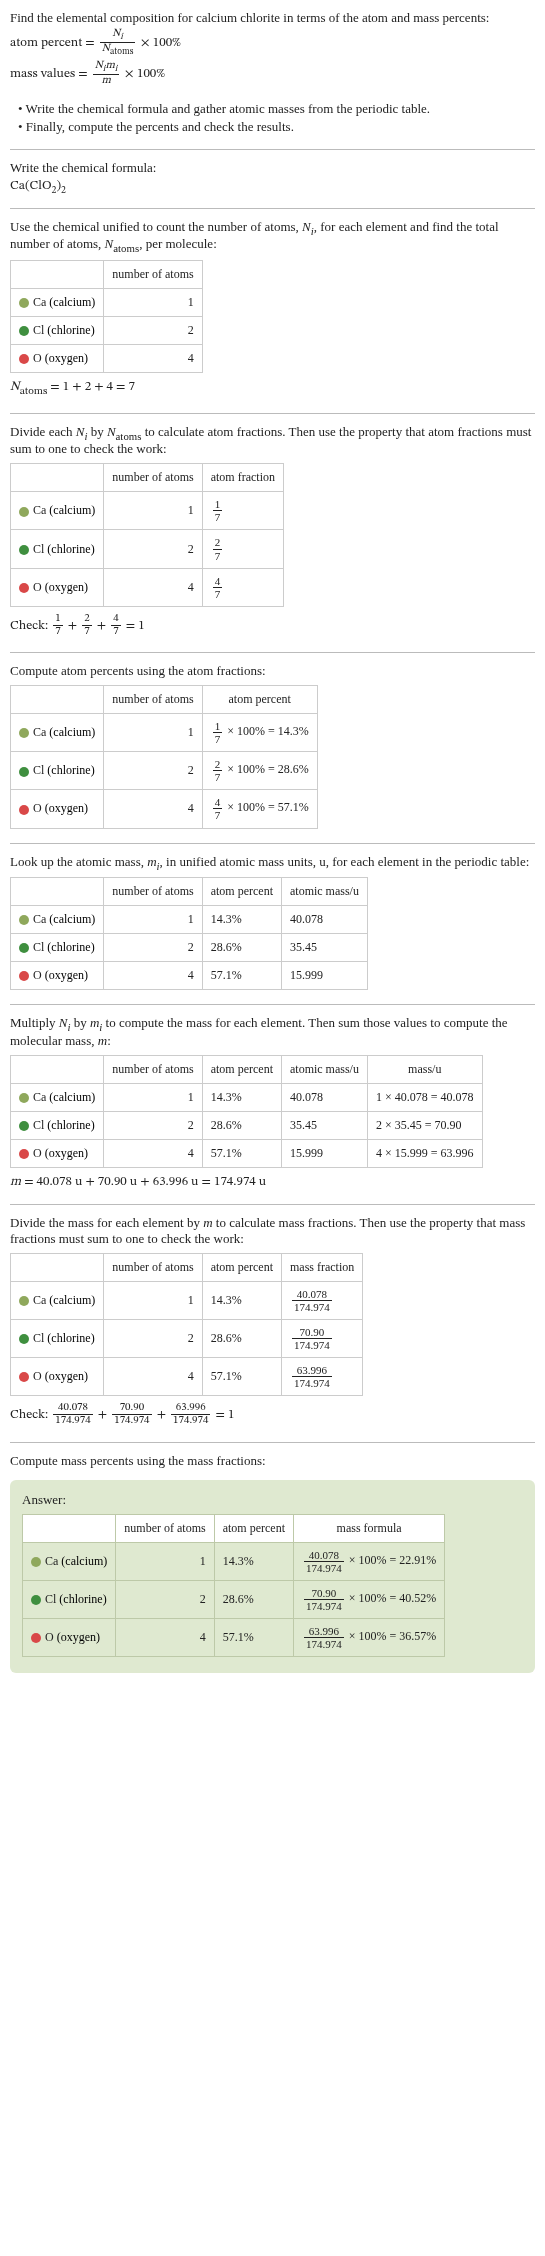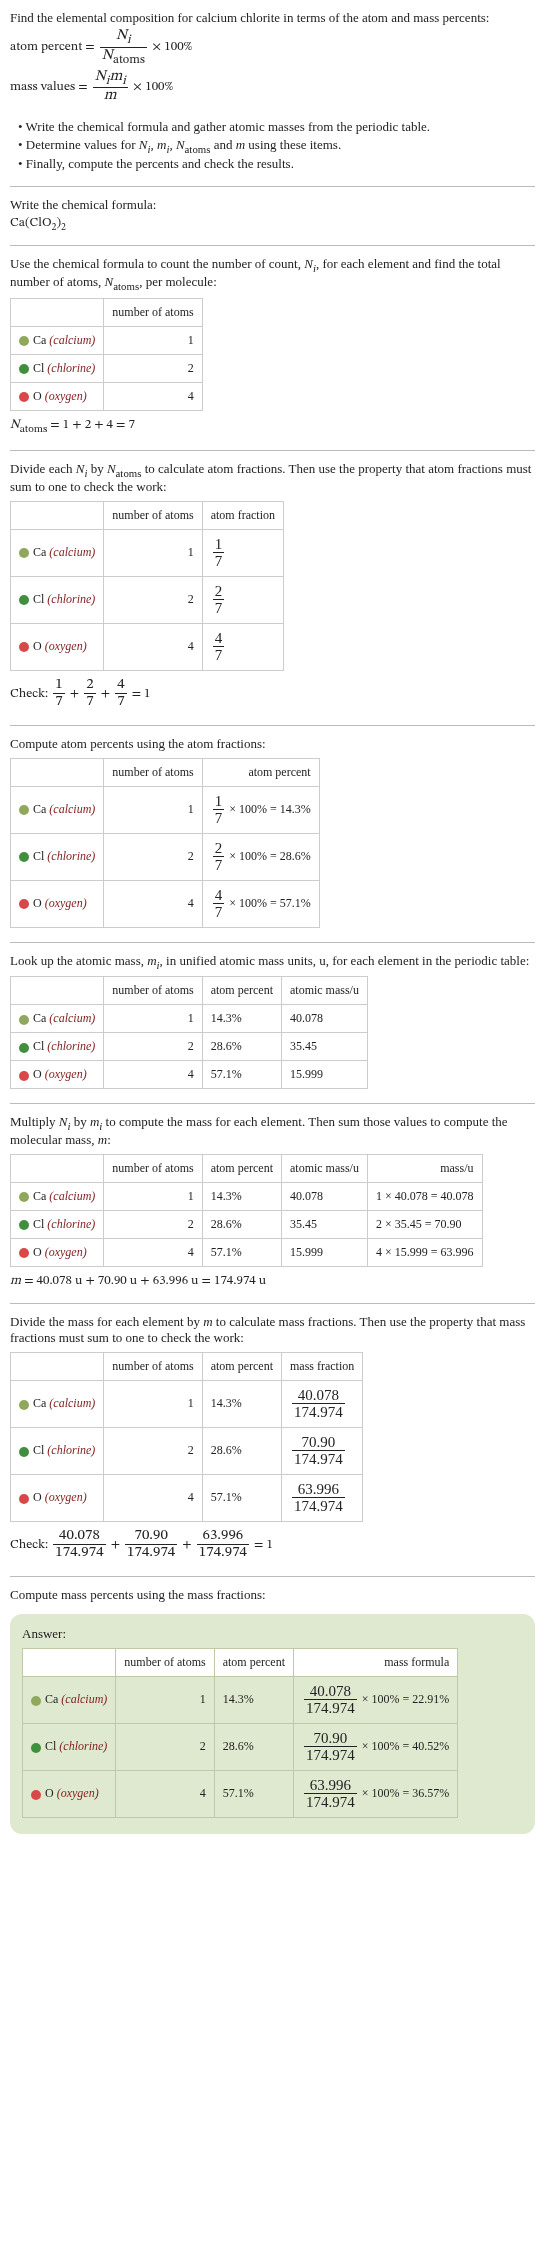--- a/index.html
+++ b/index.html
@@ -7,37 +7,37 @@
   width: 545px;
   font-family: Georgia, 'Times New Roman', serif;
   font-size: 13px;
   color: #222;
   background: #fff;
   padding: 8px 10px;
 }
 .section { margin-bottom: 14px; }
 .hr { border: none; border-top: 1px solid #bbb; margin: 10px 0; }
 .katex { font-family: 'Cambria Math', 'STIX Two Math', Georgia, serif; }
-.frac { display: inline-block; vertical-align: middle; text-align: center; font-size: 15px; line-height: 1.1; margin: 0 2px; }
+.frac { display: inline-block; vertical-align: middle; text-align: center; font-size: 11px; line-height: 1.1; margin: 0 2px; }
 .frac .num { display: block; border-bottom: 1px solid #222; padding: 0 2px; }
 .frac .den { display: block; padding: 0 2px; }
 .sub { font-size: 0.75em; vertical-align: sub; line-height: 0; }
 p { margin: 2px 0; }
 table { border-collapse: collapse; margin: 6px 0; font-size: 12px; }
 th, td { border: 1px solid #ccc; padding: 6px 8px; }
-th { font-weight: normal; text-align: right; background: #fff; }
+th { font-weight: normal; text-align: center; background: #fff; }
 td.num-col { text-align: right; }
 .dot { display: inline-block; width: 10px; height: 10px; border-radius: 50%; vertical-align: middle; margin-right: 4px; }
 .dot-ca { background: #8fa85c; }
 .dot-cl { background: #3f8f3f; }
 .dot-o  { background: #d94848; }
-.elname { color: #7f1d1d; font-style: italic; }
+.elname { color: #000000; }
 .answer-block {
   background: #dfe9d0;
-  border-radius: 12px;
+  border-radius: 6px;
   padding: 10px 12px;
   margin-top: 11px;
 }
 .answer-block table { background: #fff0; }
 .answer-block th, .answer-block td { border: 1px solid #bdc9a8; }
 .plan-bullet { margin-left: 8px; }
 </style>
 </head>
 <body>
 
@@ -56,40 +56,37 @@
     <span class="frac">
       <span class="num"><i>N<sub>i</sub>m<sub>i</sub></i></span>
       <span class="den"><i>m</i></span>
     </span>
     <span>× 100%</span>
   </p>
 </div>
 
 <div class="section">
   <p class="plan-bullet">• Write the chemical formula and gather atomic masses from the periodic table.</p>
-  <p class="plan-bullet">
-    <span>• Determine values for </span><i>N<sub>i</sub></i>, <i>m<sub>i</sub></i>, <i>N</i><sub>atoms</sub> and <i>m</i><span> using these items.</span>
-  </p>
   <p class="plan-bullet">• Finally, compute the percents and check the results.</p>
 </div>
 
 <hr class="hr">
 
 <div class="section">
   <p>Write the chemical formula:</p>
   <p class="katex">
     <span>Ca(ClO</span><span class="sub">2</span><span>)</span><span class="sub">2</span>
   </p>
 </div>
 
 <hr class="hr">
 
 <div class="section">
   <p>
-    <span>Use the chemical formula to count the number of count, </span><i>N<sub>i</sub></i><span>, for each element and find the total number of atoms, </span><i>N</i><sub>atoms</sub><span>, per molecule:</span>
+    <span>Use the chemical unified to count the number of atoms, </span><i>N<sub>i</sub></i><span>, for each element and find the total number of atoms, </span><i>N</i><sub>atoms</sub><span>, per molecule:</span>
   </p>
   <table>
     <tbody>
         <tr>
       <th></th>
       <th>number of atoms</th>
     </tr>
     <tr>
       <td><span class="dot dot-ca"></span><span>Ca</span> <span class="elname">(calcium)</span></td>
       <td class="num-col">1</td>

